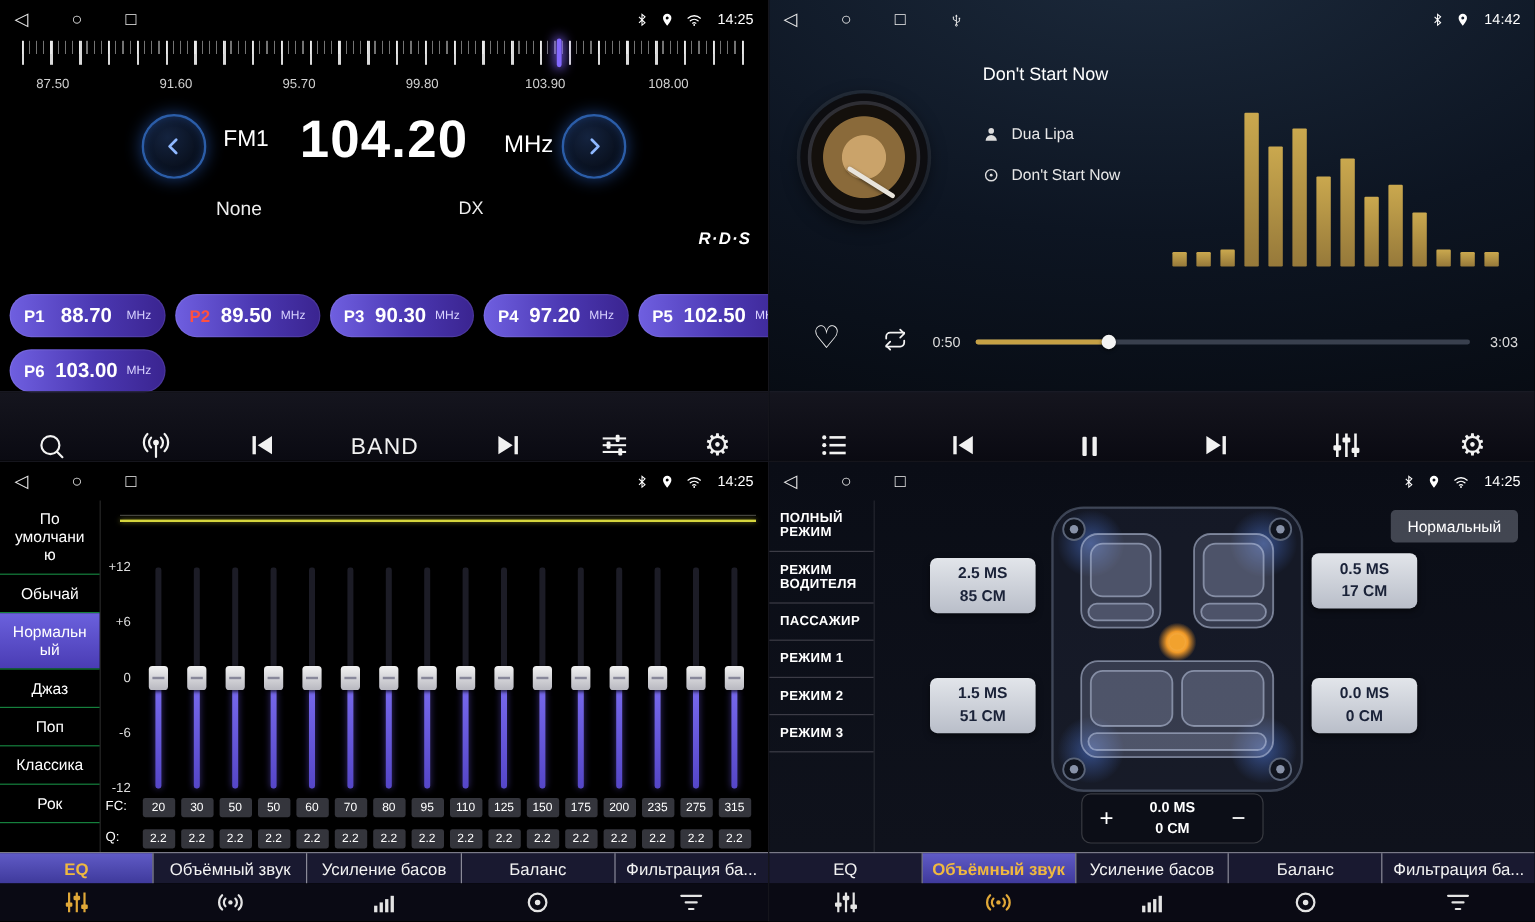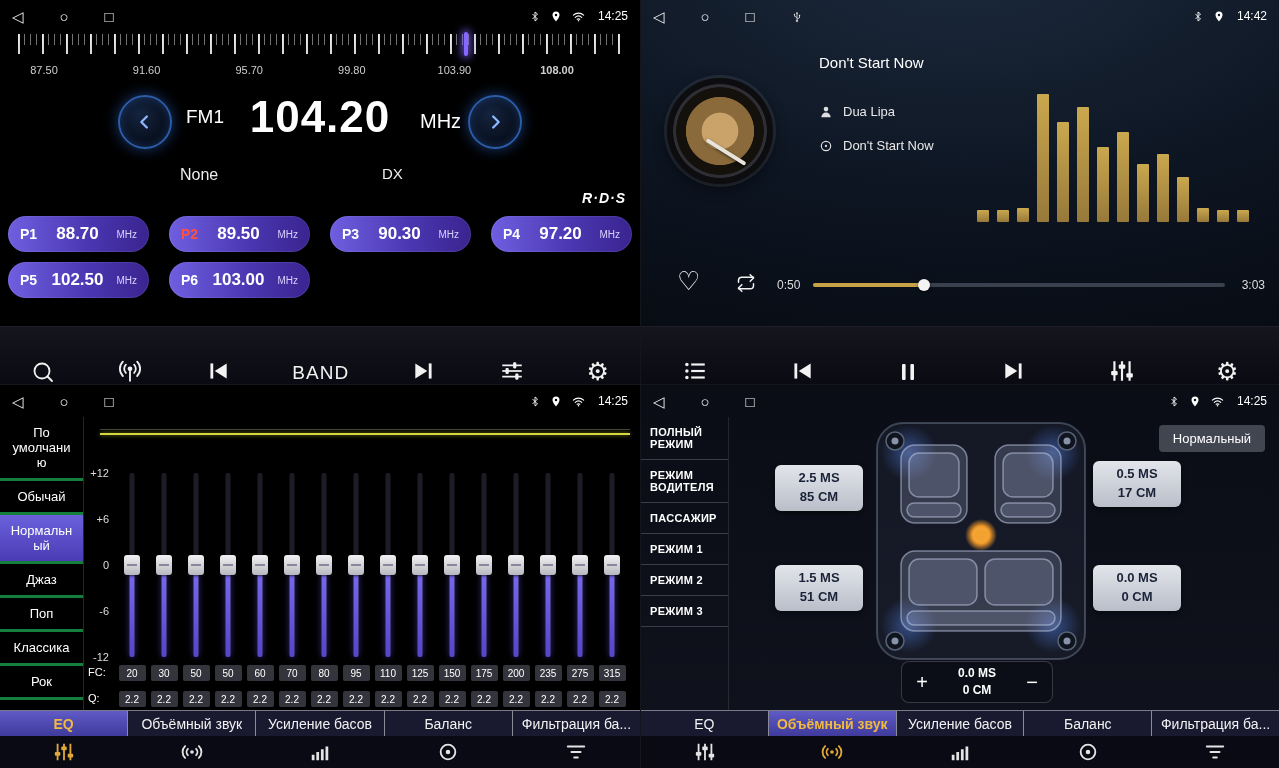--- a/index.html
+++ b/index.html
@@ -28,21 +28,21 @@
   .ruler-label{position:absolute;transform:translateX(-50%);font-size:11px;color:#cfcfcf}
   .freq-btn{position:absolute;width:54px;height:54px;border-radius:50%;background:radial-gradient(circle at 40% 35%,#14233f,#070d18 72%);border:2px solid #2b5da8;box-shadow:0 0 14px rgba(50,110,220,.55),inset 0 0 8px rgba(60,130,255,.3);display:flex;align-items:center;justify-content:center;cursor:pointer}
   #btn-prev-freq{left:118px;top:95px}
   #btn-next-freq{left:468px;top:95px}
   .band-label{position:absolute;left:186px;top:106px;font-size:19px}
   .big-freq{position:absolute;left:230px;top:92px;width:180px;text-align:center;font-size:44px;font-weight:bold;letter-spacing:1px}
   .mhz-label{position:absolute;left:420px;top:110px;font-size:20px}
   .none-label{position:absolute;left:180px;top:166px;font-size:16px;color:#eee}
   .dx-label{position:absolute;left:382px;top:165px;font-size:15px;color:#eee}
   .rds-badge{position:absolute;right:14px;top:190px;font-size:14px;font-weight:bold;font-style:italic;letter-spacing:1px}
-  .preset-grid{position:absolute;left:8px;top:216px;width:624px;display:grid;grid-template-columns:repeat(4,1fr);gap:10px 20px}
+  .preset-grid{position:absolute;left:8px;top:245px;width:624px;display:grid;grid-template-columns:repeat(5,1fr);gap:10px 8px}
   .preset{height:36px;border-radius:18px;display:flex;align-items:center;padding:0 12px;background:linear-gradient(90deg,#6f5fe0 0%,#4b38b2 55%,#3a2490 100%);box-shadow:inset 0 0 0 1px rgba(255,255,255,.08);cursor:pointer}
   .p-label{font-size:14px;font-weight:bold;width:26px}
   .preset.active .p-label{color:#ff5040}
   .p-freq{flex:1;text-align:center;font-size:17px;font-weight:bold}
   .p-unit{font-size:10px;color:#d8d2ff;width:28px;text-align:right}
 
   
   .toolbar{position:absolute;left:0;right:0;bottom:0;height:58px;background:linear-gradient(180deg,#15151e,#0a0a12);display:flex;align-items:flex-end;justify-content:space-around;border-top:1px solid #1e1e2a}
   .tb-btn{color:#f2f2f2;display:flex;align-items:center;justify-content:center;cursor:pointer}
   .band-btn-text{font-size:19px;letter-spacing:1px}
@@ -62,21 +62,21 @@
   .heart-glyph{position:absolute;left:36px;top:266px;font-size:26px;color:#f4f4f4;cursor:pointer}
   .repeat-wrap{position:absolute;left:92px;top:273px;color:#f2f2f2;cursor:pointer}
   .elapsed{position:absolute;left:136px;top:278px;font-size:12px;color:#ddd}
   .duration{position:absolute;right:14px;top:278px;font-size:12px;color:#ddd}
   .progress{position:absolute;left:172px;top:283px;width:412px;height:4px;background:#39404e;border-radius:2px;cursor:pointer}
   .progress-fill{height:100%;background:#c6a145;border-radius:2px}
   .progress-knob{position:absolute;top:50%;transform:translate(-50%,-50%);width:12px;height:12px;background:#f4f4f4;border-radius:50%;box-shadow:0 1px 3px rgba(0,0,0,.6)}
 
   
   .eq-sidebar{position:absolute;left:0;top:32px;bottom:58px;width:84px;border-right:1px solid rgba(255,255,255,.15);display:flex;flex-direction:column}
-  .eq-side-item{padding:8px 10px;text-align:center;font-size:13px;color:#fff;border-bottom:3px solid #15803d;overflow-wrap:anywhere;cursor:pointer}
+  .eq-side-item{padding:8px 10px;text-align:center;font-size:13px;color:#fff;border-bottom:1px solid #15803d;overflow-wrap:anywhere;cursor:pointer}
   .eq-side-item.selected{background:linear-gradient(180deg,#6b61dd,#4a3cb4)}
   .eq-curve-gray{position:absolute;left:100px;right:10px;top:44px;height:1px;background:rgba(255,255,255,.25)}
   .eq-curve-yellow{position:absolute;left:100px;right:10px;top:48px;height:2px;background:#d6d63e;box-shadow:0 0 4px rgba(214,214,62,.6)}
   .eq-scale{position:absolute;left:84px;top:88px;width:28px;height:184px}
   .eq-scale-label{position:absolute;right:3px;transform:translateY(-50%);font-size:11px;color:#ddd}
   .eq-bands{position:absolute;left:116px;top:88px;display:flex}
   .band-col{width:32px;display:flex;flex-direction:column;align-items:center}
   .eq-slider{position:relative;width:32px;height:184px;cursor:pointer}
   .eq-track{position:absolute;left:50%;transform:translateX(-50%);top:0;bottom:0;width:5px;background:#1c1c26;border-radius:2px}
   .eq-fill{position:absolute;left:50%;transform:translateX(-50%);bottom:0;width:5px;background:linear-gradient(180deg,#7a6cf0,#5546c8);border-radius:2px;box-shadow:0 0 6px rgba(110,90,240,.5)}
@@ -141,21 +141,21 @@
   </div>
 
   <div class="ruler"></div>
   <div class="ruler-indicator"></div>
   <div class="ruler-labels" id="ruler-labels">
       <div class="ruler-label" style="left: 26px;">87.50</div>
       <div class="ruler-label" style="left: 128.6px;">91.60</div>
       <div class="ruler-label" style="left: 231.2px;">95.70</div>
       <div class="ruler-label" style="left: 333.8px;">99.80</div>
       <div class="ruler-label" style="left: 436.4px;">103.90</div>
-      <div class="ruler-label" style="left: 539px; font-weight: bold;">108.00</div>
+      <div class="ruler-label" style="left: 539px;">108.00</div>
     </div>
 
   <div class="freq-btn" id="btn-prev-freq">
     <svg viewBox="0 0 24 24" width="22" height="22" fill="none" stroke="#8fb8ff" stroke-width="2.5" stroke-linecap="round" stroke-linejoin="round">
         <path d="M14 6l-6 6 6 6"></path>
       </svg>
   </div>
   <div class="band-label">FM1</div>
   <div class="big-freq">104.20</div>
   <div class="mhz-label">MHz</div>

